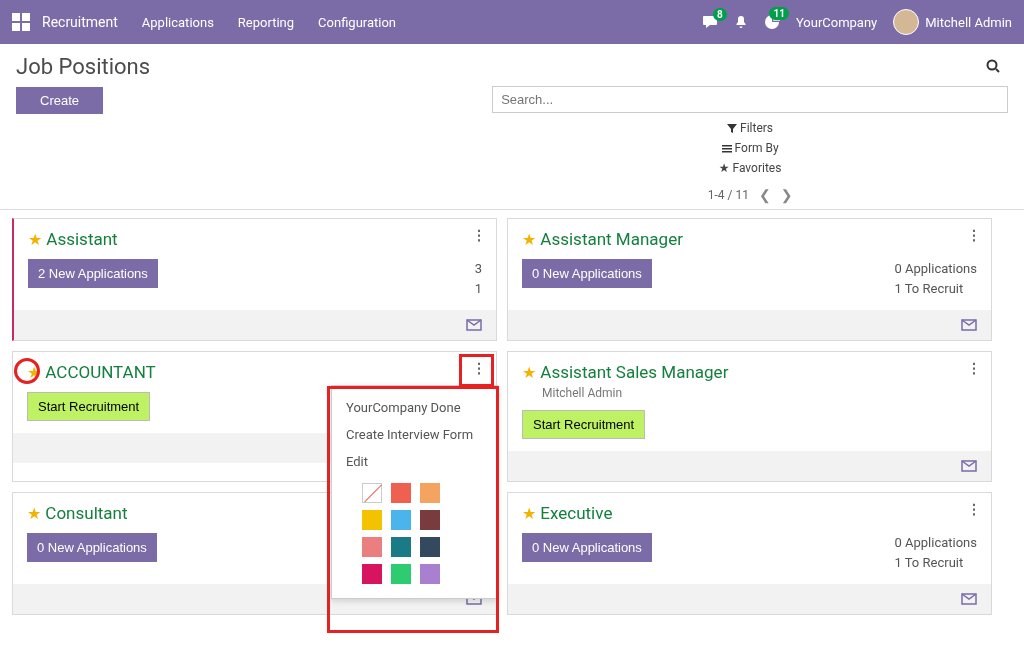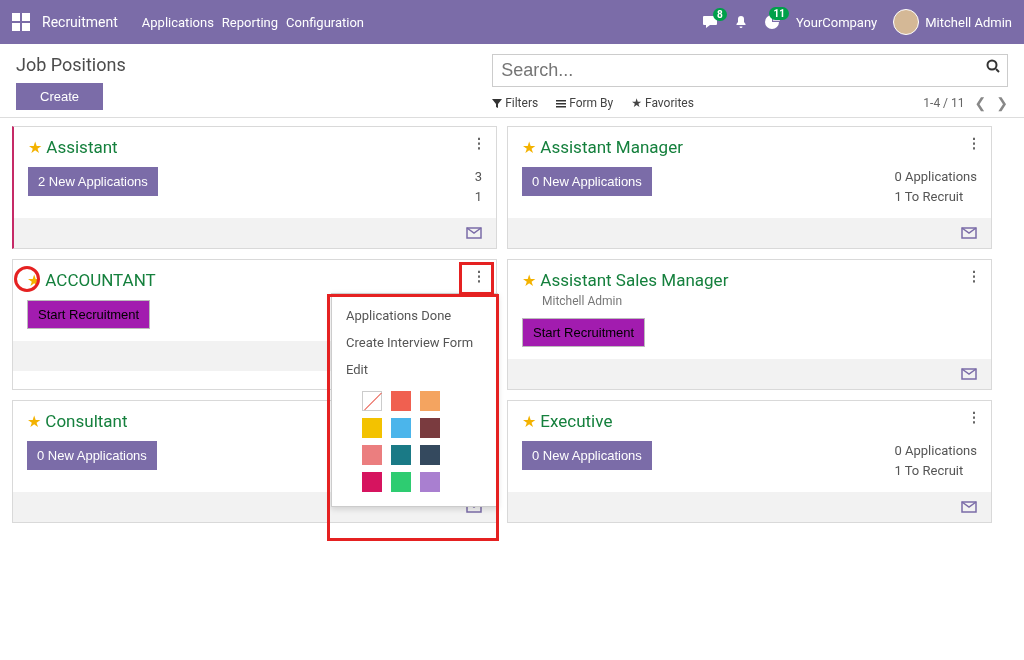--- a/index.html
+++ b/index.html
@@ -1,53 +1,53 @@
 <!DOCTYPE html>
 <html><head>
 <meta charset="utf-8">
 <style>
   * { box-sizing: border-box; margin: 0; padding: 0; }
   body { font-family: -apple-system, BlinkMacSystemFont, "Segoe UI", Roboto, sans-serif; font-size: 13px; color: #333; background: #fff; }
   
   .topbar { background: #7b6ca8; color: #fff; height: 44px; display: flex; align-items: center; padding: 0 12px; }
   .apps-icon { width: 18px; height: 18px; margin-right: 12px; }
   .brand { font-size: 14px; font-weight: 400; margin-right: 24px; }
-  .nav-menu { display: flex; gap: 8px; }
+  .nav-menu { display: flex; gap: 24px; }
   .nav-menu span { font-size: 13px; cursor: pointer; }
   .topbar-right { margin-left: auto; display: flex; align-items: center; gap: 16px; }
   .badge-wrap { position: relative; display: flex; align-items: center; }
   .badge { position: absolute; top: -7px; right: -9px; background: #00a04a; color: #fff; font-size: 10px; font-weight: bold; border-radius: 8px; padding: 1px 4px; min-width: 14px; text-align: center; }
   .avatar { width: 26px; height: 26px; border-radius: 50%; background: #d4b896; display: inline-block; border:1px solid #fff; }
   
   .toolbar { padding: 10px 16px 6px; display: flex; align-items: flex-start; border-bottom:1px solid #ddd;}
   .toolbar-left { flex: 0 0 48%; }
   .toolbar-right { flex: 1; }
-  .page-title { font-size: 18px; color: #4c4c4c; margin-bottom: 8px; }
+  .page-title { font-size: 22px; color: #4c4c4c; margin-bottom: 8px; }
   .btn-create { background: #7b6ca8; color: #fff; border: none; padding: 6px 24px; font-size: 13px; cursor: pointer; }
   
   .search-wrap { position: relative; margin-bottom: 8px; }
-  .search-input { width: 100%; padding: 5px 12px 5px 8px; border: 1px solid #ccc; font-size: 18px; }
+  .search-input { width: 100%; padding: 5px 12px 5px 8px; border: 1px solid #ccc; font-size: 13px; margin-top: 32px; }
   .search-icon { position: absolute; right: 8px; top: 5px; color: #555; }
-  .filter-row { display: flex; align-items: center; gap: 18px; font-size: 12px; color: #444; }
+  .filter-row { display: flex; align-items: center; gap: 6px; font-size: 12px; color: #444; flex-direction: column; }
   .filter-row .spacer { flex: 1; }
   .pager { display: flex; align-items: center; gap: 10px; color: #666; }
   .pager-arrow { color: #888; cursor: pointer; font-size:14px; }
   
   .kanban-area { padding: 8px 12px; position: relative; height: 528px; overflow-y: auto; background:#fff; }
   .kanban-grid { display: flex; flex-wrap: wrap; gap: 10px; }
   .kanban-card { width: 485px; border: 1px solid #d9d9d9; background: #fff; display: flex; flex-direction: column; position: relative; }
   .kanban-card.has-left-bar { border-left: 2px solid #c62a67; }
   .card-body { padding: 10px 14px 12px; }
   .card-head { display: flex; align-items: center; gap: 4px; margin-bottom: 10px; }
   .star { color: #f3b200; font-size: 16px; }
   .card-title { font-size: 17px; color: #15803d; }
   .subtext { font-size: 12px; color: #777; margin-top: -6px; margin-bottom:10px; margin-left:20px; }
   .card-row { display: flex; justify-content: space-between; align-items: flex-start; }
   .btn-purple { background: #7b6ca8; color: #fff; border: none; padding: 7px 10px; font-size: 13px; cursor: pointer; }
-  .btn-outline { background: #a21caf; border: 1px solid #bbb; padding: 6px 10px; font-size: 13px; cursor: pointer; }
+  .btn-outline { background: #bef264; border: 1px solid #bbb; padding: 6px 10px; font-size: 13px; cursor: pointer; }
   .stats { font-size: 13px; color: #555; text-align: left; line-height: 1.5; }
   .card-footer { background: #f2f2f2; height: 30px; display: flex; align-items: center; justify-content: flex-end; padding: 0 14px; }
   .envelope { color: #7b6ca8; font-size: 14px; }
   .dots-btn { position: absolute; top: 8px; right: 10px; cursor: pointer; color: #666; font-size: 14px; font-weight:bold; }
   
   .star-circle { position: absolute; left: 14px; top: 148px; width: 26px; height: 26px; border: 3px solid #e52121; border-radius: 50%; z-index: 30; pointer-events:none;}
   
   .dropdown { position: absolute; left: 331px; top: 175px; width: 167px; background: #fff; border: 1px solid #ccc; box-shadow: 0 2px 6px rgba(0,0,0,0.15); z-index: 20; padding: 8px 0 14px; }
   .dropdown-item { padding: 6px 14px; font-size: 13px; color: #555; cursor: pointer; }
   .color-grid { display: grid; grid-template-columns: repeat(3, 22px); gap: 7px; padding: 8px 0 0 30px; }
@@ -287,21 +287,21 @@
           </span>
         </div>
       </div>
     </div>
 
   <div class="star-circle"></div>
   <div class="red-box-dots"></div>
   <div class="red-box-menu"></div>
 
   <div class="dropdown">
-    <div class="dropdown-item">Applications Done</div>
+    <div class="dropdown-item">YourCompany Done</div>
     <div class="dropdown-item">Create Interview Form</div>
     <div class="dropdown-item">Edit</div>
     <div class="color-grid" id="color-grid">
         <div class="color-sw none"></div>
         <div class="color-sw" style="background: rgb(240, 96, 80);"></div>
         <div class="color-sw" style="background: rgb(244, 164, 96);"></div>
         <div class="color-sw" style="background: rgb(243, 194, 0);"></div>
         <div class="color-sw" style="background: rgb(75, 181, 235);"></div>
         <div class="color-sw" style="background: rgb(122, 59, 63);"></div>
         <div class="color-sw" style="background: rgb(235, 126, 127);"></div>

